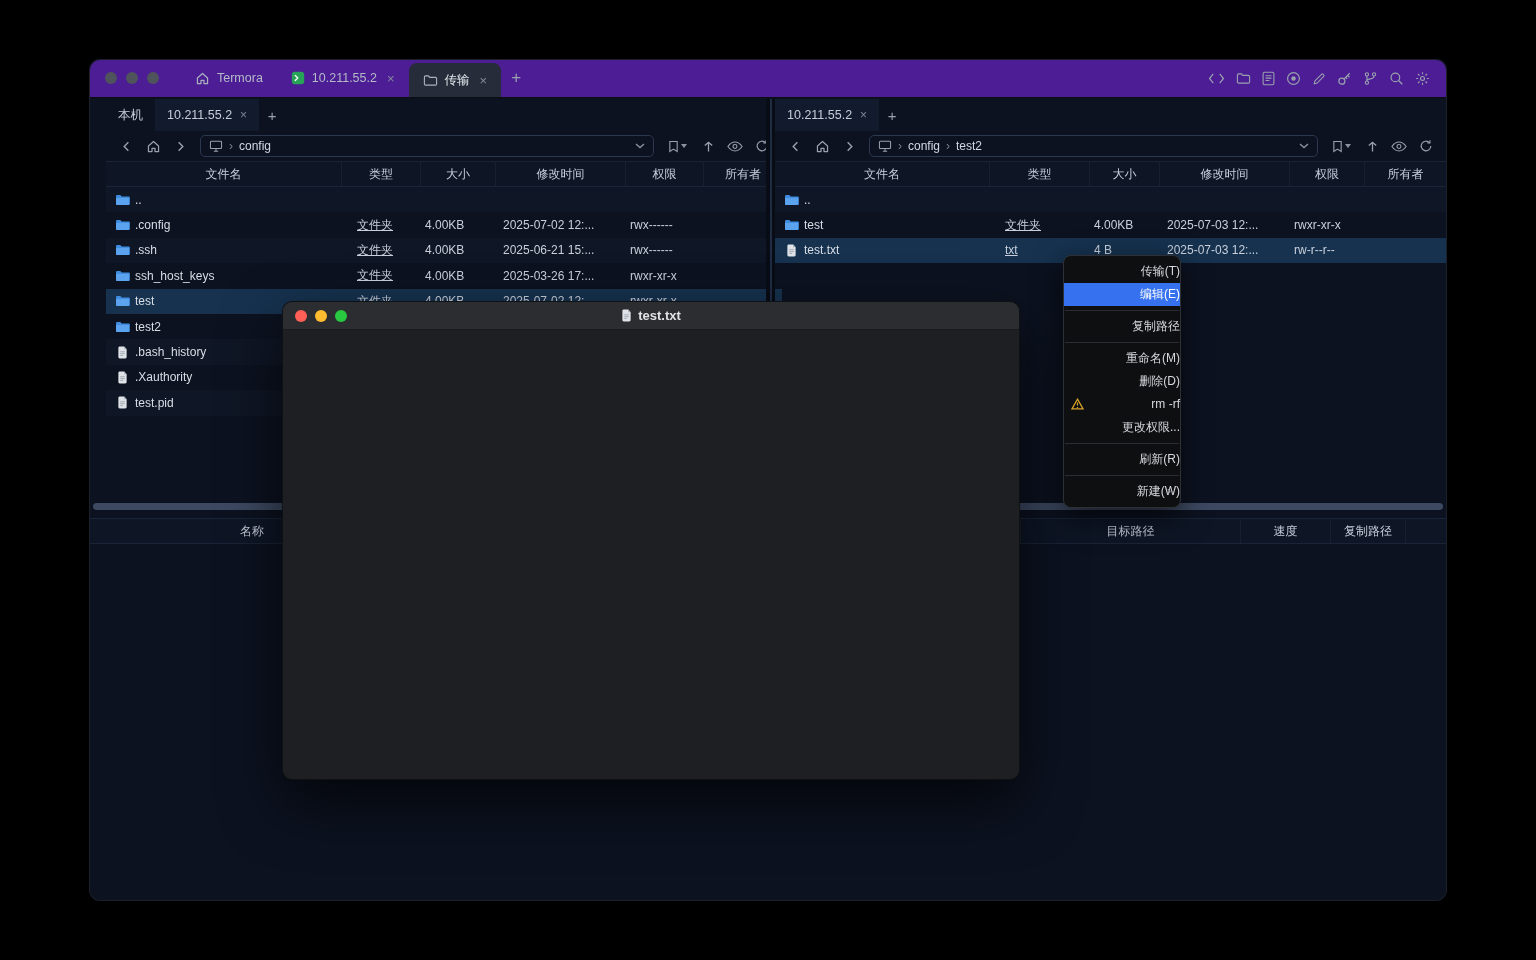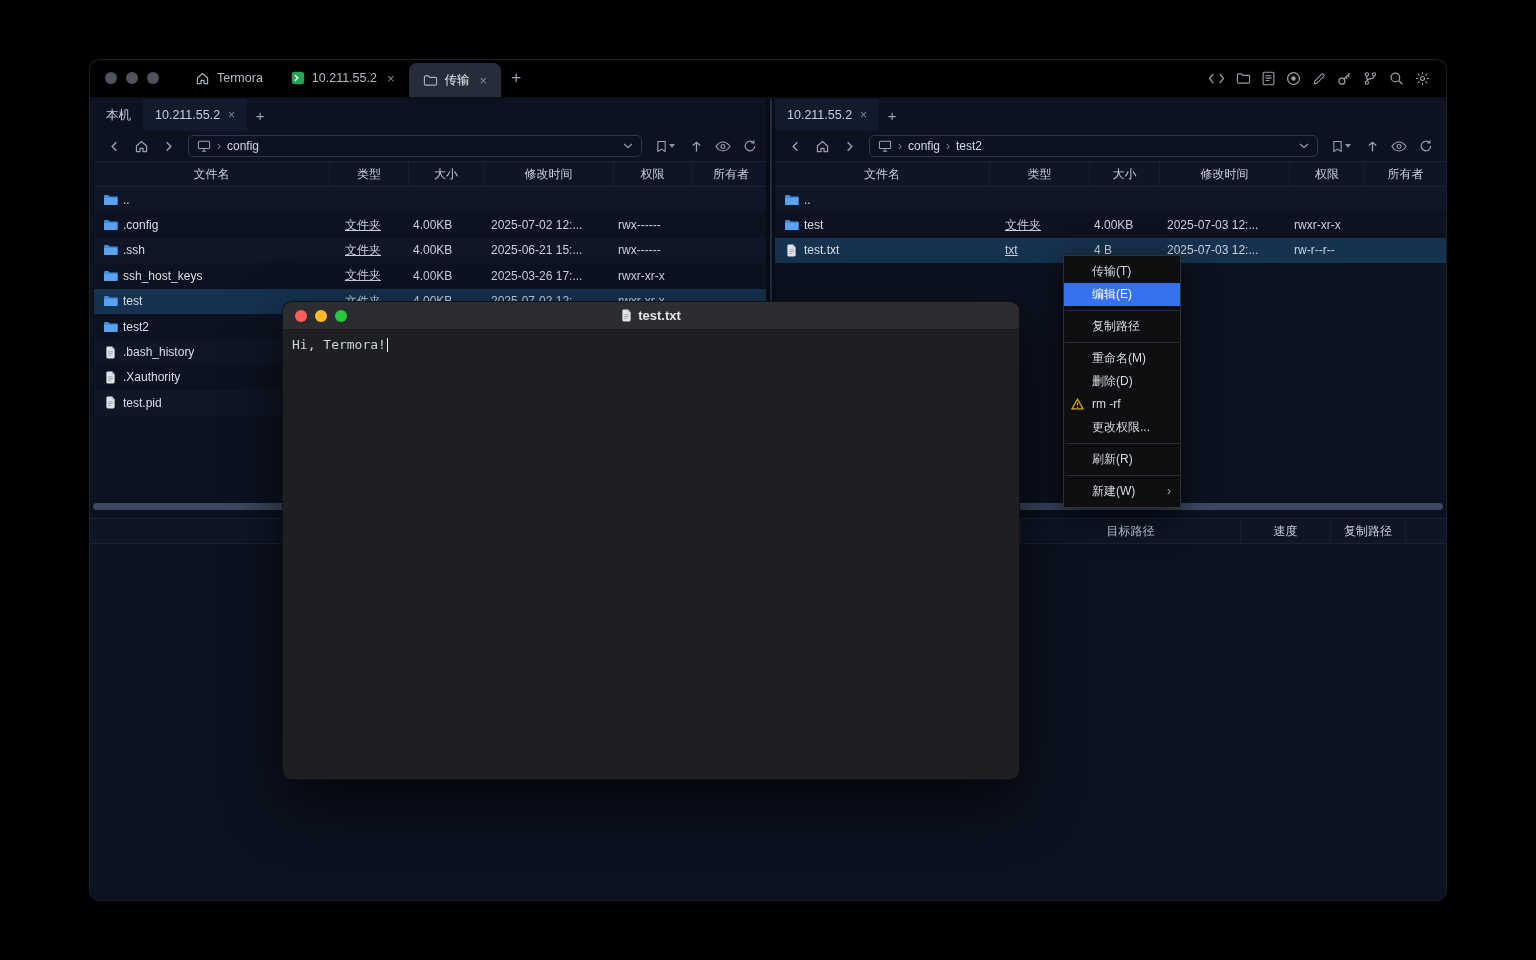--- a/index.html
+++ b/index.html
@@ -5,37 +5,37 @@
   * { margin:0; padding:0; box-sizing:border-box; }
   html,body { width:1536px; height:960px; background:#000; font-family:"Liberation Sans","DejaVu Sans",sans-serif; }
   .stage { position:relative; width:1536px; height:960px; background:#000; overflow:hidden; }
 
   
   .app { position:absolute; left:90px; top:60px; width:1356px; height:840px;
          background:#0c1220; border-radius:10px; overflow:hidden;
          box-shadow:0 0 0 1px #1b202b, 0 30px 80px rgba(0,0,0,.85); }
 
   
-  .titlebar { position:absolute; top:0; left:0; right:0; height:38px; background:#000000;
+  .titlebar { position:absolute; top:0; left:0; right:0; height:38px; background:#4c1d95;
               border-bottom:1px solid #0a0d12; display:flex; align-items:flex-end;justify-content:space-between; }
   .traffic { display:flex; gap:9px; padding:0 22px 13px 15px; }
   .dot { width:12px; height:12px; border-radius:50%; background:#4e535c; }
   .main-tabs { display:flex; align-items:flex-end; height:100%; }
   .mtab { display:flex; align-items:center; gap:7px; padding:0 14px; height:38px;
           color:#b4bbc6; font-size:12.5px; white-space:nowrap; }
   .mtab.active { height:34px; background:#262c39; border-radius:8px 8px 0 0; color:#e4e8ee; }
   .mtab .close { color:#858d99; font-size:13px; margin-left:3px; }
   .mtab .ticon { display:flex; }
   .tb-new { color:#9aa2ae; font-size:17px; padding:0 12px 9px 10px; }
   .tb-icons { margin-left:auto; display:flex; gap:11px; align-items:center; padding:0 16px 11px 0; }
   .tb-icons span { display:flex; }
 
   
   .panel { position:absolute; top:39px; height:404px; overflow:hidden; }
-  .panel.lp { left:4px; width:676px; }
+  .panel.lp { left:16px; width:676px; }
   .panel.rp { left:685px; width:671px; }
   .vdivider { position:absolute; left:676px; top:39px; width:9px; height:404px; background:#080c15; }
   .vdivider::after { content:''; position:absolute; left:3.5px; top:0; width:2px; height:100%; background:#202c44; }
 
   .ptabs { height:32px; display:flex; align-items:stretch; }
   .ptab { display:flex; align-items:center; gap:6px; padding:0 12px; font-size:12.5px; color:#c6cdd9; }
   .ptab.active { background:#121b2d; }
   .ptab .close { color:#7f8794; margin-left:2px; font-size:12px; }
   .ptab-new { width:26px; display:flex; align-items:center; justify-content:center; color:#9aa2ae; font-size:15px; }
 
@@ -87,22 +87,22 @@
   .e-traffic { display:flex; gap:8px; padding-left:12px; }
   .e-dot { width:12px; height:12px; border-radius:50%; }
   .e-dot.red { background:#ff5f57; } .e-dot.yellow { background:#febc2e; } .e-dot.green { background:#28c840; }
   .e-title { position:absolute; left:0; right:0; display:flex; justify-content:center; align-items:center; gap:6px;
              color:#dfe2e7; font-size:13px; font-weight:bold; pointer-events:none; }
   .e-content { padding:7px 9px; font-family:"DejaVu Sans Mono","Liberation Mono",monospace; font-size:13px; color:#ced3da; }
   .cursor { display:inline-block; width:1.5px; height:14px; background:#eaedf1; vertical-align:text-bottom; margin-left:1px; }
 
   
   .ctx { position:absolute; left:1063px; top:255px; width:118px; background:#0e0f11;
-         border:1px solid #2e3035; border-radius:0; padding:4px 0; z-index:40;
-         box-shadow:0 10px 30px rgba(0,0,0,.65); }
+         border:1px solid #2e3035; border-radius:8px; padding:4px 0; z-index:40;
+         box-shadow:0 10px 30px rgba(0,0,0,.65);text-align:right; }
   .ctx-item { position:relative; height:23px; line-height:23px; padding-left:28px; font-size:12px; color:#d6d9de; white-space:nowrap; }
   .ctx-item.hl { background:#3672ef; color:#fff; }
   .ctx-item .w-icon { position:absolute; left:7px; top:5px; display:flex; }
   .ctx-item .arrow { position:absolute; right:9px; top:0; color:#9aa0aa; }
   .ctx-sep { height:1px; background:#2b2d32; margin:4px 1px; }
 </style>
 </head>
 <body>
 
 <div class="stage">
@@ -560,20 +560,21 @@
             <div class="fc c4">rw-r--r--</div>
             <div class="fc c5"></div>
           </div>
         </div>
     </div>
 
     <div class="hsplitter"></div>
 
     <div class="transfer">
       <div class="t-head">
+        <div class="tc t0">名称</div>
         <div class="tc tsp"></div>
         <div class="tc t1">目标路径</div>
         <div class="tc t2">速度</div>
         <div class="tc t3">复制路径</div>
         <div class="tc t4"></div>
       </div>
       <div class="t-body"></div>
     </div>
 
   </div>
@@ -588,23 +589,20 @@
       <div class="e-title">
         <span style="display:flex;">
             <svg viewBox="0 0 12 14" width="11" height="13">
               <path d="M1.5 2C1.5 1.2 2.1.5 2.9.5H7.8L10.5 3.4v8.6c0 .8-.6 1.5-1.4 1.5H2.9c-.8 0-1.4-.7-1.4-1.5z" fill="#dfe3e8"></path>
               <path d="M7.8.5l2.7 2.9H7.8z" fill="#aab1ba"></path>
               <path d="M3.5 6.2h5M3.5 8.2h5M3.5 10.2h3.2" stroke="#97a0ab" stroke-width="0.9" fill="none"></path>
             </svg>
           </span>
         <span>test.txt</span>
       </div>
-    </div>
-    <div class="e-content">
-      <span>Hi, Termora!</span><span class="cursor"></span>
     </div>
   </div>
 
   <div class="ctx" id="ctx">
       <div class="ctx-item"><span>传输(T)</span></div>
       <div class="ctx-item hl"><span>编辑(E)</span></div>
       <div class="ctx-sep"></div>
       <div class="ctx-item"><span>复制路径</span></div>
       <div class="ctx-sep"></div>
       <div class="ctx-item"><span>重命名(M)</span></div>

